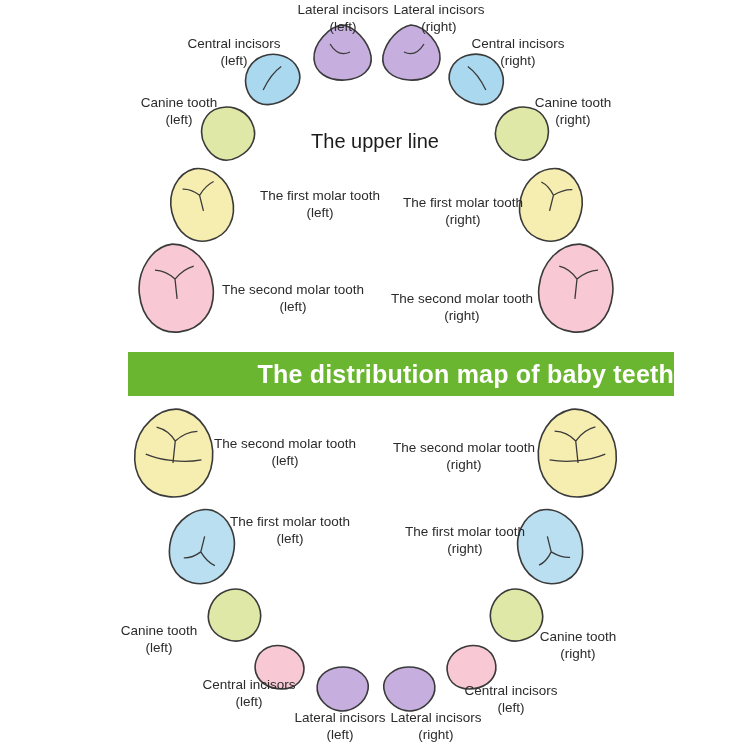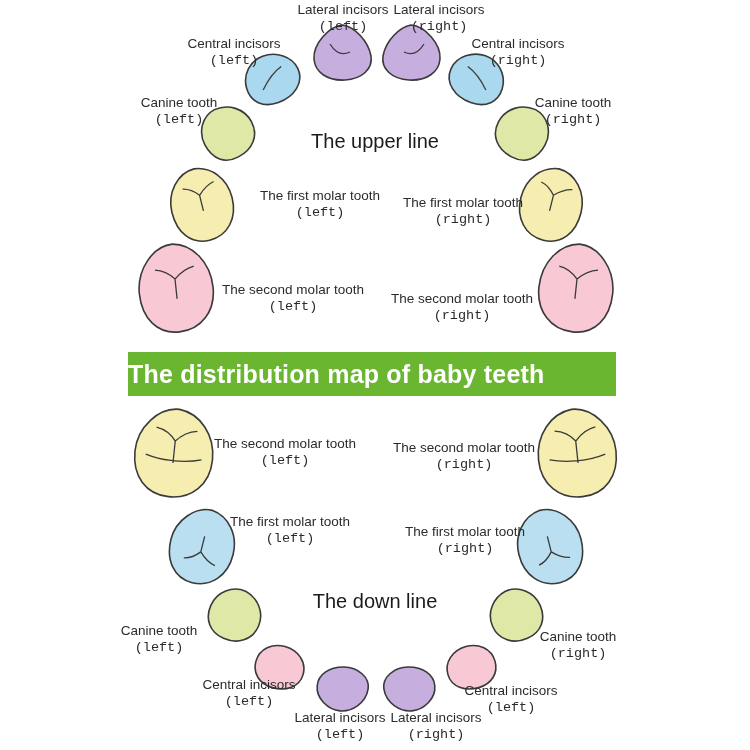--- a/index.html
+++ b/index.html
@@ -28,39 +28,39 @@
   }
   .label {
     position: absolute;
     text-align: center;
     color: #2b2b2b;
     font-size: 13.5px;
     line-height: 1.25;
     white-space: nowrap;
   }
   .label .l1 { display: block; }
-  .label .l2 { display: block; font-family: Liberation Mono, monospace; }
+  .label .l2 { display: block; }
   .arch-title {
     position: absolute;
     font-size: 20px;
     font-weight: normal;
     color: #1b1b1b;
     text-align: center;
     white-space: nowrap;
   }
   .banner {
     position: absolute;
     left: 128px;
     top: 352px;
-    width: 488px;
+    width: 546px;
     height: 44px;
     background: #6bb630;
     display: flex;
     align-items: center;
-    justify-content: flex-start;
+    justify-content: flex-end;
   }
   .banner-text {
     color: #ffffff;
     font-size: 25px;
     font-weight: bold;
     letter-spacing: 0.2px;
     white-space: nowrap;
   }
 </style>
 </head>
@@ -297,19 +297,18 @@
     <span class="l2">(left)</span>
   </div>
 
   <div class="label" style="left:377px; top:710px; width:118px;">
     <span class="l1">Lateral incisors</span>
     <span class="l2">(right)</span>
   </div>
 
   <div class="arch-title" style="left:250px; top:130px; width:250px;">The upper line</div>
 
-  <div class="arch-title" style="left:250px; top:590px; width:250px;">The down line</div>
 
   <div class="banner">
     <span class="banner-text">The distribution map of baby teeth</span>
   </div>
 
 </div>
 
 </body></html>

